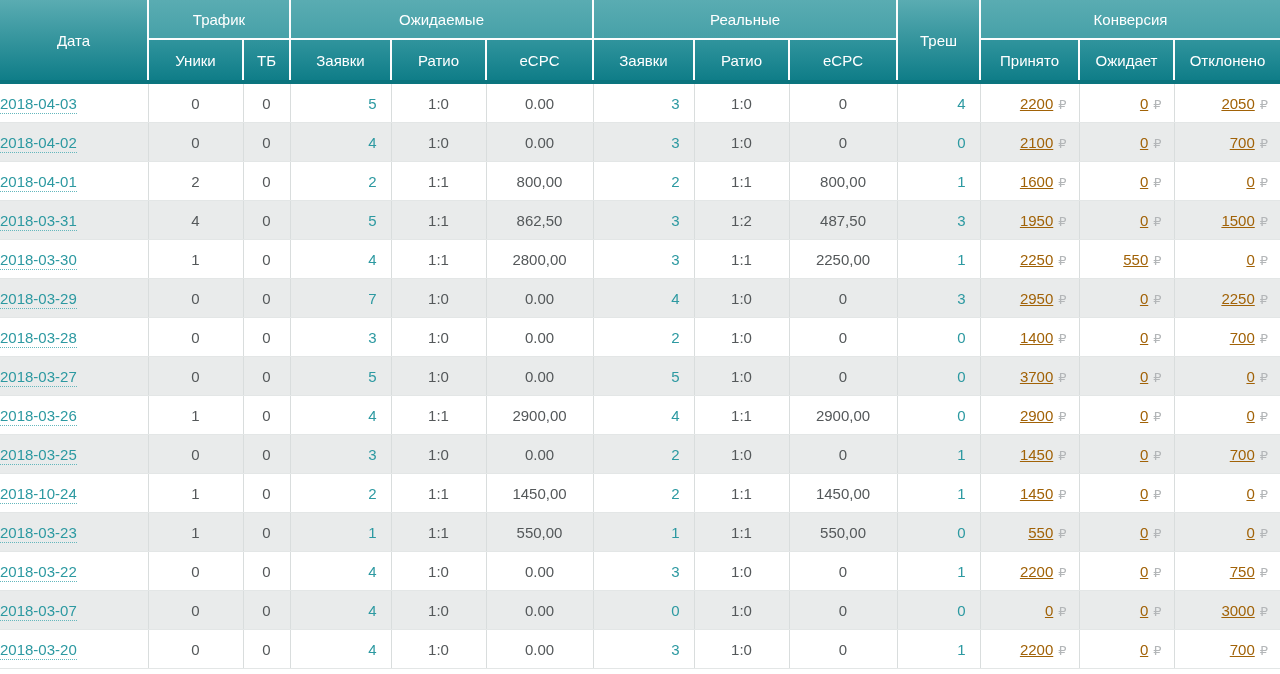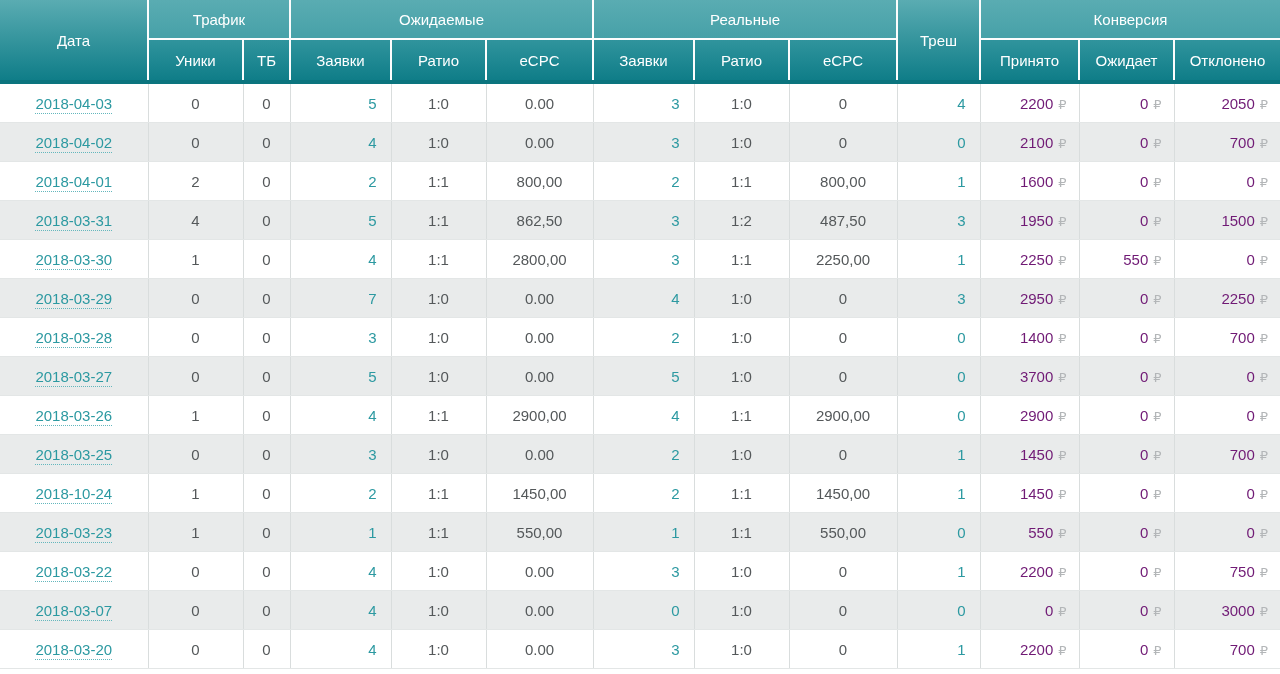--- a/index.html
+++ b/index.html
@@ -50,30 +50,30 @@
     padding: 0;
     border-right: 1px solid #d9dddd;
     border-bottom: 1px solid #e3e6e6;
     background: #ffffff;
   }
   tbody tr:nth-child(even) td { background: #e9ebeb; }
   tbody td.lastcol { border-right: none; margin-left: 9px; }
   td.c { text-align: center; }
   td.r { text-align: right; padding-right: 14px; }
   td.teal { color: #2c99a1; }
-  td.cell-date { text-align: center; }
+  td.cell-date { text-align: left; }
   a.date-link {
     color: #2c99a1;
     text-decoration: none;
     border-bottom: 1px dotted #64b7bd;
     padding-bottom: 1px;
     cursor: pointer;
   }
   td.money { text-align: right; padding-right: 12px; }
-  td.money .val { color: #701a75; }
+  td.money .val { color: #a16207; text-decoration: underline; }
   td.money .cur {
     color: #b3b6b8;
     font-size: 13px;
     margin-left: 5px;
     font-family: "DejaVu Sans", sans-serif;
   }
 </style>
 </head>
 <body>
 

